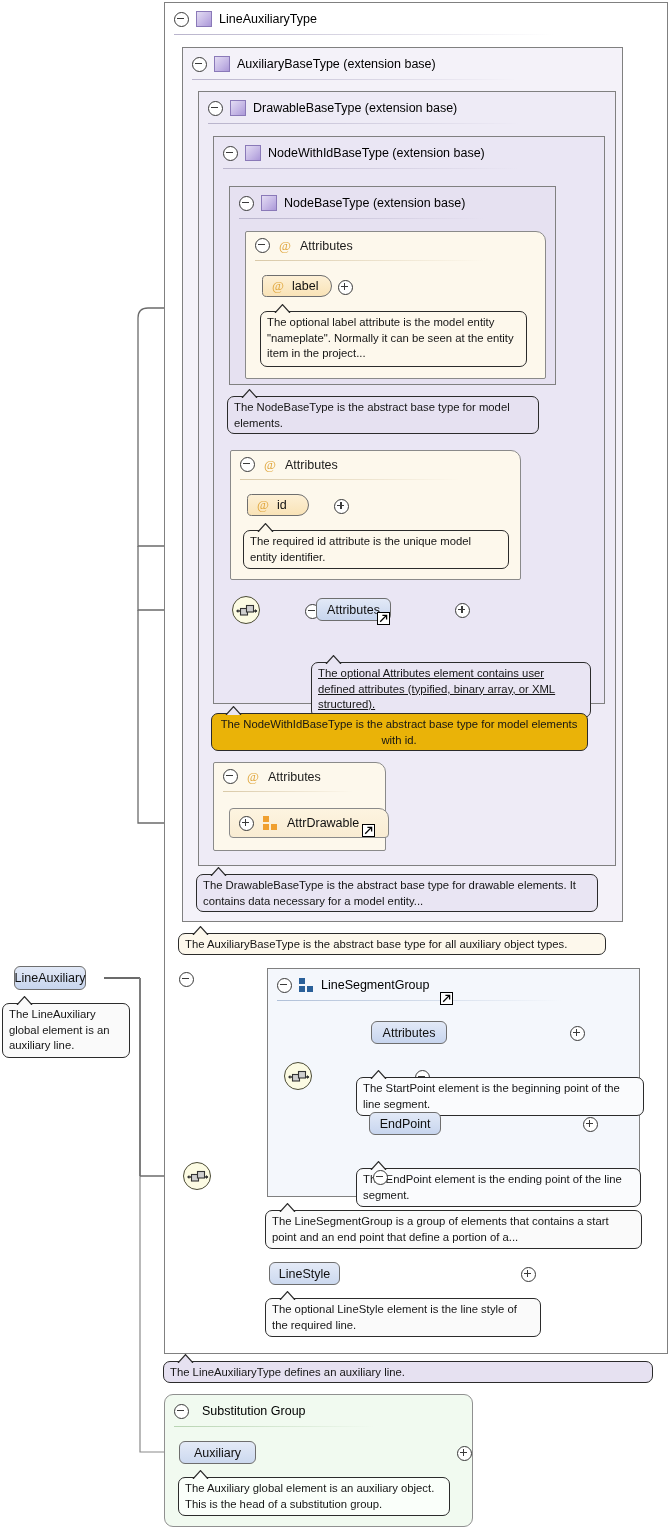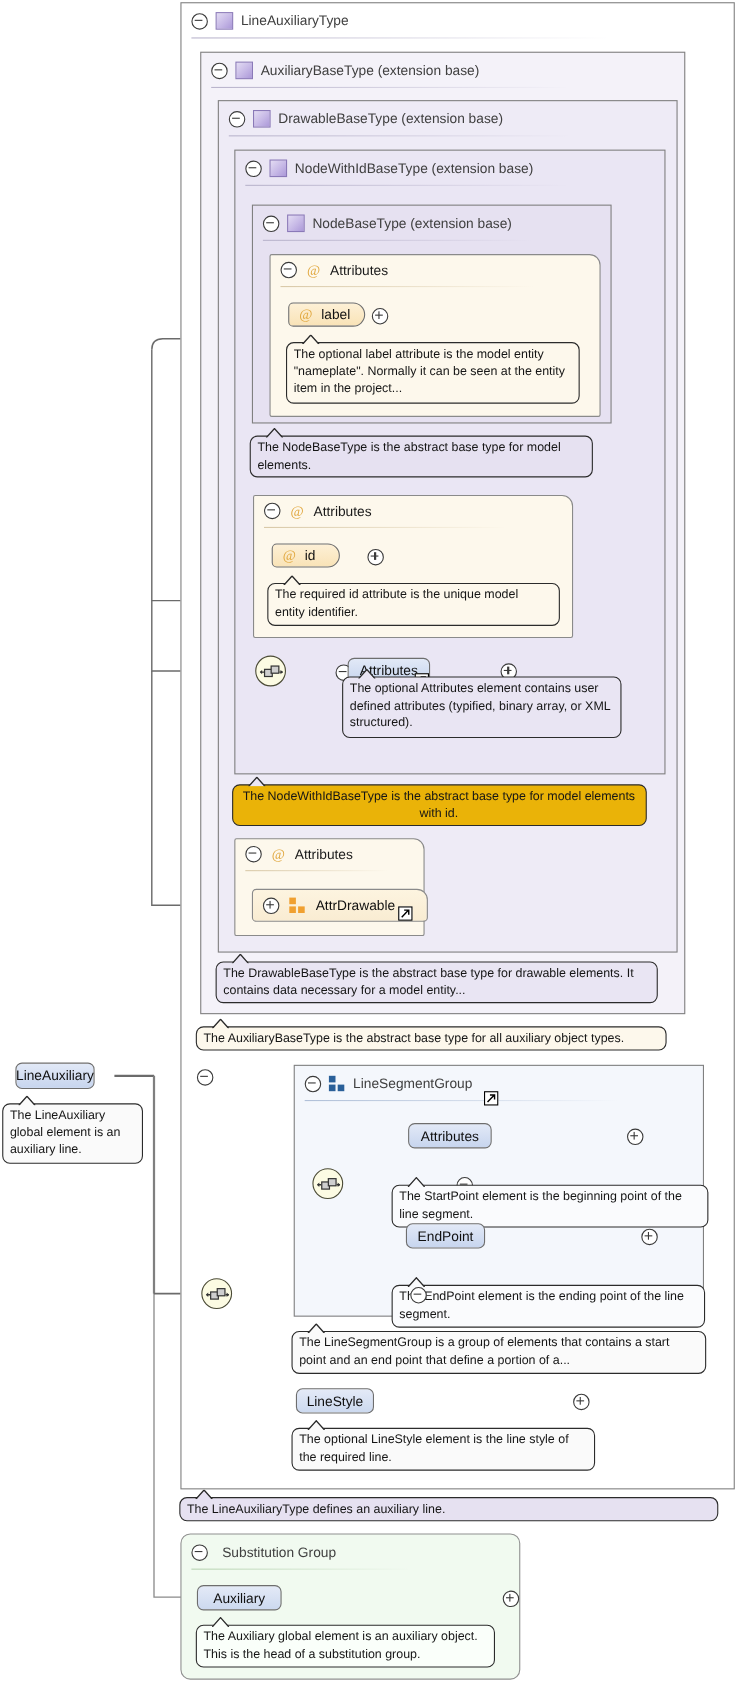--- a/index.html
+++ b/index.html
@@ -25,21 +25,21 @@
   .frame > .frame-hd{
     position:absolute;
     left:0; top:0;
     height:32px;
     display:flex;
     align-items:center;
     gap:7px;
     padding-left:9px;
     white-space:nowrap;
     font-size:12.5px;
-    color:#404040;
+    color:#000000;
   }
   .frame-rule{
     position:absolute;
     left:9px; top:31px;
     height:1px;
     background:linear-gradient(to right,#b9b4cc,rgba(185,180,204,0));
   }
 
   .f-lvl1{background:#ffffff;}
   .f-lvl2{background:#f4f2f9;}
@@ -353,21 +353,21 @@
   <div class="chip chip-elem" style="left:316px;top:598px;width:75px;height:23px;">
     <span>Attributes</span>
   </div>
   <span class="extlink" style="left:377px;top:612px;">
     <svg width="9" height="9" viewBox="0 0 9 9">
         <path d="M1.2 7.8 L7.2 1.6 M3.4 1.4 H7.6 V5.6" stroke="#000" stroke-width="1.3" fill="none"></path>
       </svg>
   </span>
   <span class="toggle plus abs" style="left:397px;top:603px;"></span>
 
-  <div class="bubble b-lav" style="left:311px;top:615px;width:254px;height:56px;">
+  <div class="bubble b-lav" style="left:311px;top:662px;width:280px;height:56px;text-decoration:underline;">
     <span class="tail">
       <svg width="17" height="9">
           <path d="M1 9 L8.5 0.6 L16 9" fill="#e9e5f3" stroke="#2b2b2b" stroke-width="1.2"></path>
         </svg>
     </span>
     <span>The optional Attributes element contains user defined attributes (typified, binary array, or XML structured).</span>
   </div>
 
   <div class="bubble b-lilac2" style="left:211px;top:713px;width:377px;height:38px;">
     <span class="tail">

